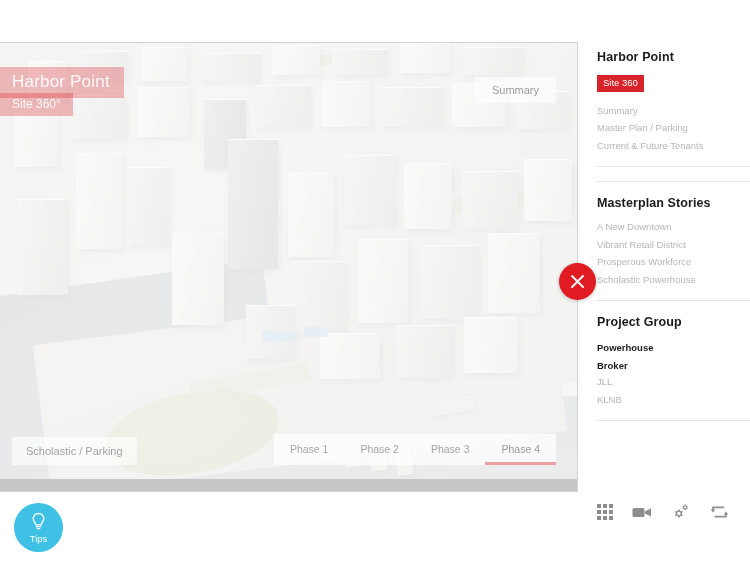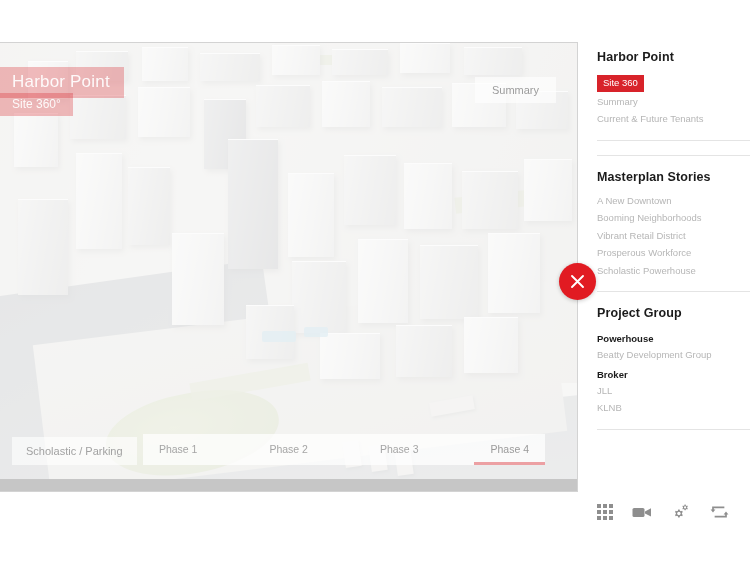--- a/index.html
+++ b/index.html
@@ -121,24 +121,23 @@
   .masterplan-btn {
     position: absolute; left: 12px; bottom: 26px;
     background: rgba(255,255,255,.62);
     color: #a2a2a2;
     font-size: 11px;
     padding: 8px 14px;
     cursor: pointer;
   }
 
   .phasebar {
-    position: absolute; right: 32px; bottom: 26px;
+    position: absolute; right: 21px; bottom: 26px;
     display: flex;
     background: rgba(255,255,255,.72);
-    gap: 40px;
   }
   .phase-tab {
     position: relative;
     font-size: 10.5px;
     color: #a5a5a5;
     padding: 9px 16px 10px 16px;
     cursor: pointer;
     white-space: nowrap;
   }
   .phase-tab.active { color: #9a9a9a; }
@@ -182,21 +181,21 @@
   }
   .sec-item {
     font-size: 9.5px; color: #b6b6b6;
     line-height: 1.0; padding: 4px 0 4px 0;
     cursor: pointer;
   }
   .sec-item.active {
     display: inline-block;
     background: #d8232a; color: #fff;
     padding: 3px 6px 4px 6px;
-    margin-bottom: 1px;
+    margin-bottom: 10px;
   }
   .sec-sublabel {
     font-size: 9.5px; font-weight: bold; color: #1b1b1b;
     padding: 5px 0 2px 0;
   }
   .divider { height: 1px; background: #e4e4e4; margin: 12px 0 14px 0; }
   .section { margin-bottom: 0; }
 
   
   #toolbar {
@@ -293,43 +292,50 @@
         <div class="phase-tab active">Phase 4</div>
       </div>
   </div>
 
   <div id="close-btn">
     <svg width="15" height="15" viewBox="0 0 15 15">
       <path d="M2 2 L13 13 M13 2 L2 13" stroke="#ffffff" stroke-width="1.9" stroke-linecap="round"></path>
     </svg>
   </div>
 
+  <div id="tips-btn">
+    <svg width="17" height="20" viewBox="0 0 17 20">
+      <path d="M8.5 1.5c-3.1 0-5.3 2.3-5.3 5.1 0 2 1.1 3.3 1.9 4.4.5.7.8 1.2.8 1.9h5.2c0-.7.3-1.2.8-1.9.8-1.1 1.9-2.4 1.9-4.4 0-2.8-2.2-5.1-5.3-5.1z" fill="none" stroke="#ffffff" stroke-width="1.3"></path>
+      <path d="M6.3 14.6h4.4" stroke="#ffffff" stroke-width="1.3" stroke-linecap="round"></path>
+      <path d="M7.2 16.6h2.6" stroke="#ffffff" stroke-width="1.3" stroke-linecap="round"></path>
+    </svg>
+    <div class="tips-label">Tips</div>
+  </div>
 
   <div id="sidebar">
       <div class="section">
         <div class="sec-title">Harbor Point</div>
         <div><span class="sec-item active">Site 360</span></div>
         <div class="sec-item">Summary</div>
+        <div class="sec-item">Master Plan / Parking</div>
         <div class="sec-item">Current &amp; Future Tenants</div>
       </div>
       <div class="divider"></div>
       <div class="divider"></div>
       <div class="section">
         <div class="sec-title">Masterplan Stories</div>
         <div class="sec-item">A New Downtown</div>
-        <div class="sec-item">Booming Neighborhoods</div>
         <div class="sec-item">Vibrant Retail District</div>
         <div class="sec-item">Prosperous Workforce</div>
         <div class="sec-item">Scholastic Powerhouse</div>
       </div>
       <div class="divider"></div>
       <div class="section">
         <div class="sec-title">Project Group</div>
         <div class="sec-sublabel">Powerhouse</div>
-        <div class="sec-item">Beatty Development Group</div>
         <div class="sec-sublabel">Broker</div>
         <div class="sec-item">JLL</div>
         <div class="sec-item">KLNB</div>
       </div>
       <div class="divider"></div>
     </div>
 
   <div id="toolbar">
     <div class="tool-icon">
       <div class="grid-icon">

